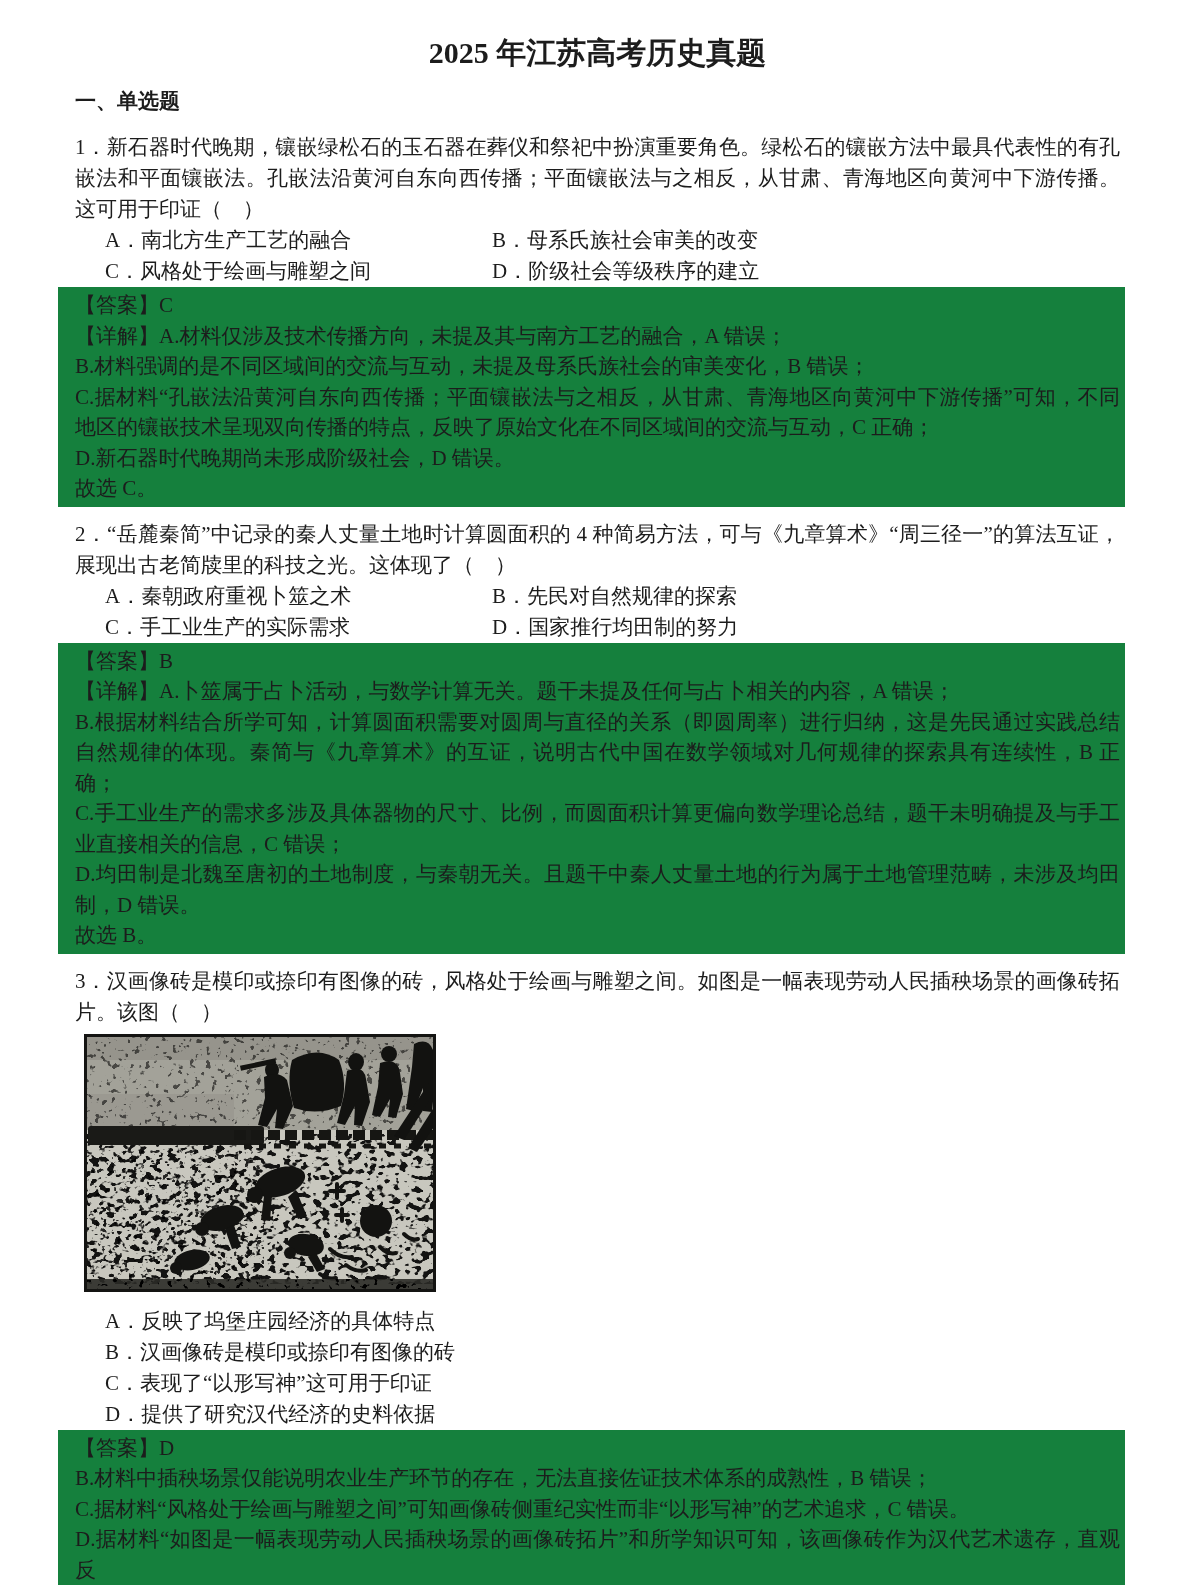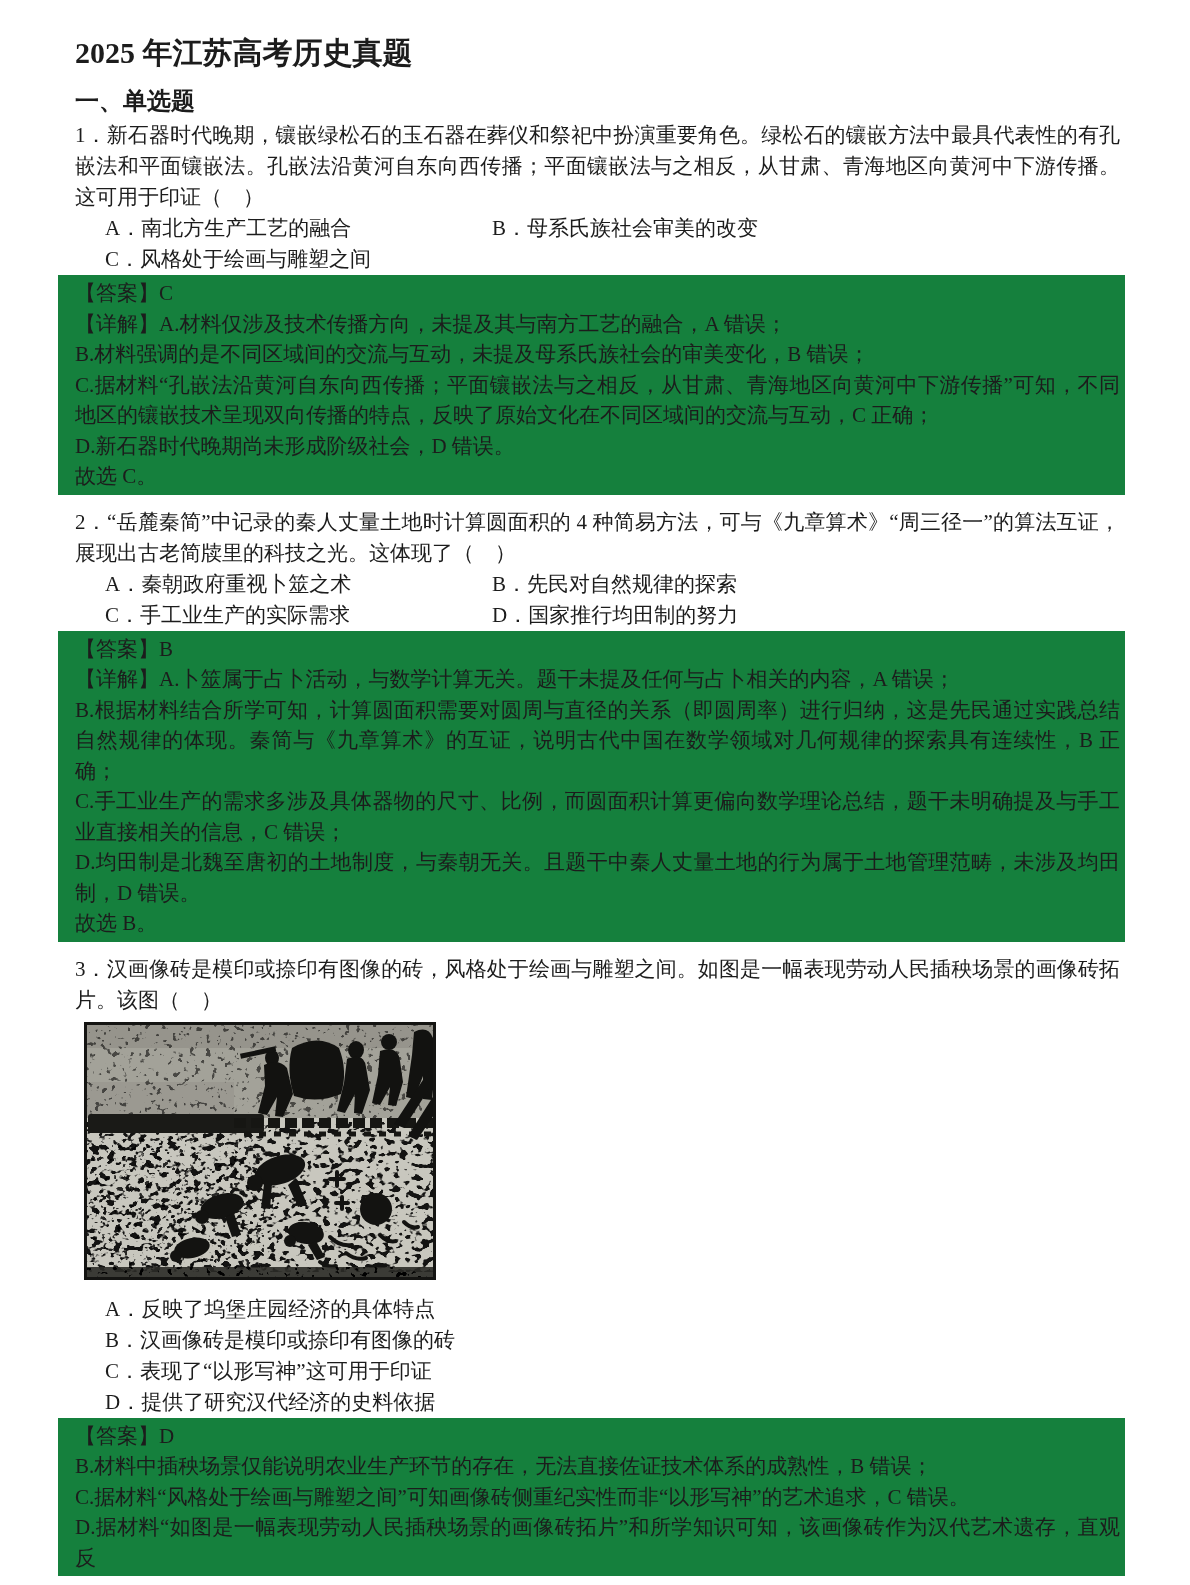--- a/index.html
+++ b/index.html
@@ -7,26 +7,26 @@
     width:1190px; height:1585px;
     background:#ffffff;
     color:#1c1c1c;
     font-family:"Liberation Serif","DejaVu Serif",serif;
     overflow:hidden;
   }
   .page { padding:36px 70px 0 75px; width:1045px; }
 
   h1.title {
     font-size:30px; line-height:34px; font-weight:bold;
-    margin:0 0 20px 0;
+    text-align:center; margin:0 0 20px 0;
   }
   h2.section {
-    font-size:24px; line-height:22px; font-weight:bold;
+    font-size:21px; line-height:22px; font-weight:bold;
     font-family:"Liberation Sans","DejaVu Sans",sans-serif;
-    margin:0 0 8px 0;
+    margin:0 0 20px 0;
   }
   .stem {
     font-size:21px; line-height:31px; margin:4px 0 0 0;
     text-align:justify;
   }
   .opts { margin:0 0 0 30px; font-size:21px; line-height:31px; }
   .opts.two-col { display:grid; grid-template-columns:387px 1fr; }
   .opts span { display:block; }
 
   .answer {
@@ -47,20 +47,21 @@
 <div class="page">
 
   <h1 class="title">2025 年江苏高考历史真题</h1>
   <h2 class="section">一、单选题</h2>
 
   <p class="stem">1．新石器时代晚期，镶嵌绿松石的玉石器在葬仪和祭祀中扮演重要角色。绿松石的镶嵌方法中最具代表性的有孔嵌法和平面镶嵌法。孔嵌法沿黄河自东向西传播；平面镶嵌法与之相反，从甘肃、青海地区向黄河中下游传播。这可用于印证（　）</p>
   <div class="opts two-col">
     <span>A．南北方生产工艺的融合</span>
     <span>B．母系氏族社会审美的改变</span>
     <span>C．风格处于绘画与雕塑之间</span>
+    <span>D．阶级社会等级秩序的建立</span>
   </div>
   <div class="answer">
     <p>【答案】C</p>
     <p>【详解】A.材料仅涉及技术传播方向，未提及其与南方工艺的融合，A 错误；</p>
     <p>B.材料强调的是不同区域间的交流与互动，未提及母系氏族社会的审美变化，B 错误；</p>
     <p>C.据材料“孔嵌法沿黄河自东向西传播；平面镶嵌法与之相反，从甘肃、青海地区向黄河中下游传播”可知，不同地区的镶嵌技术呈现双向传播的特点，反映了原始文化在不同区域间的交流与互动，C 正确；</p>
     <p>D.新石器时代晚期尚未形成阶级社会，D 错误。</p>
     <p>故选 C。</p>
   </div>
 

